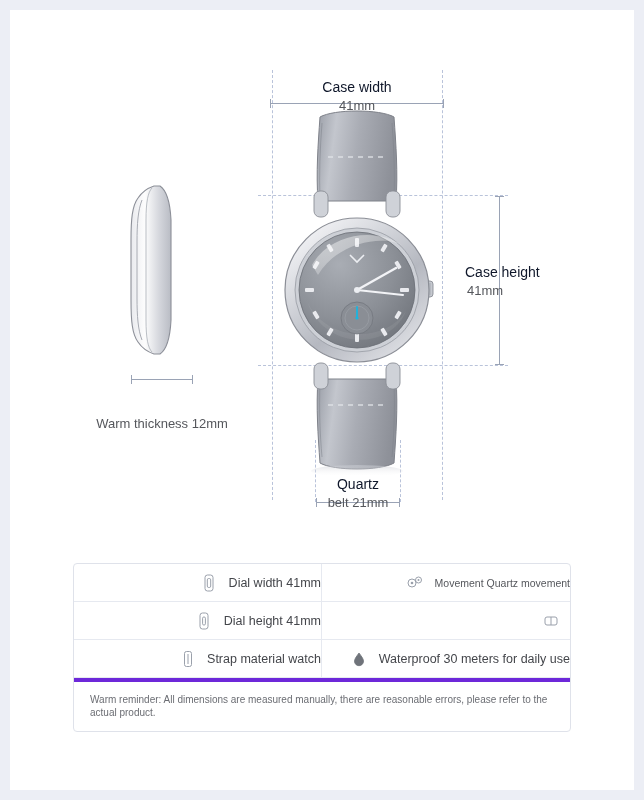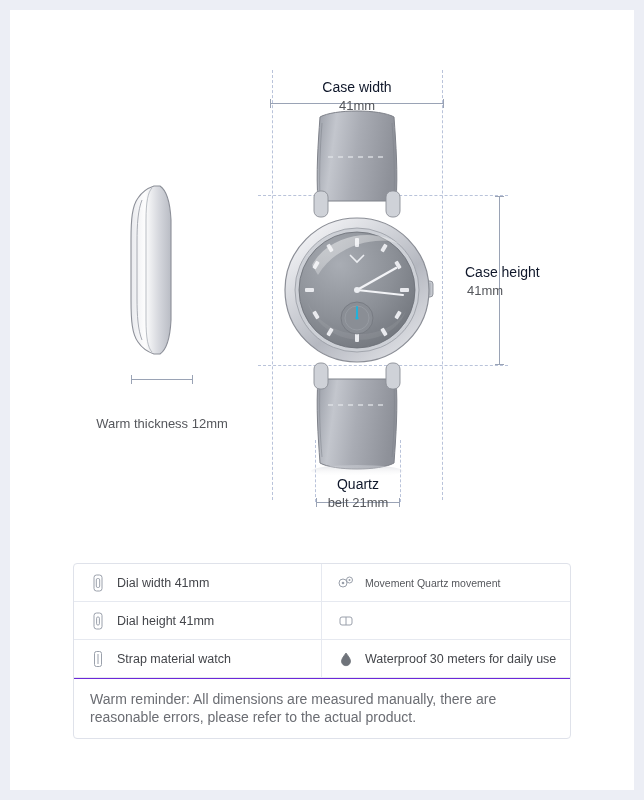--- a/index.html
+++ b/index.html
@@ -46,32 +46,33 @@
   }
   .spec-row{display:flex;border-bottom:1px solid #e6e9f0;}
   .spec-row:last-child{border-bottom:none;}
   .spec-cell{
     display:flex;align-items:center;
     box-sizing:border-box;
     height:37px;
     padding-left:14px;
     flex:1 1 50%;
     overflow:hidden;
+    justify-content:flex-end;
   }
   .spec-cell.left{border-right:1px solid #e6e9f0;}
   .spec-ico{
     width:19px;height:19px;margin-right:10px;flex:0 0 auto;
     display:flex;align-items:center;justify-content:center;
   }
   .spec-txt{font-size:12.5px;color:#44464b;white-space:nowrap;}
   .spec-txt.sm{font-size:10.5px;color:#55575c;}
   .note{
     display:block;padding:11px 16px 12px 16px;
-    font-size:14px;color:#6b6d73;line-height:1.3;
-    border-top:1px solid #6d28d9;
+    font-size:10px;color:#6b6d73;line-height:1.3;
+    border-top:4px solid #6d28d9;
   }
   svg{display:block;}
 </style>
 </head>
 <body>
 
 <div class="page">
 
   <div class="diagram">
 

